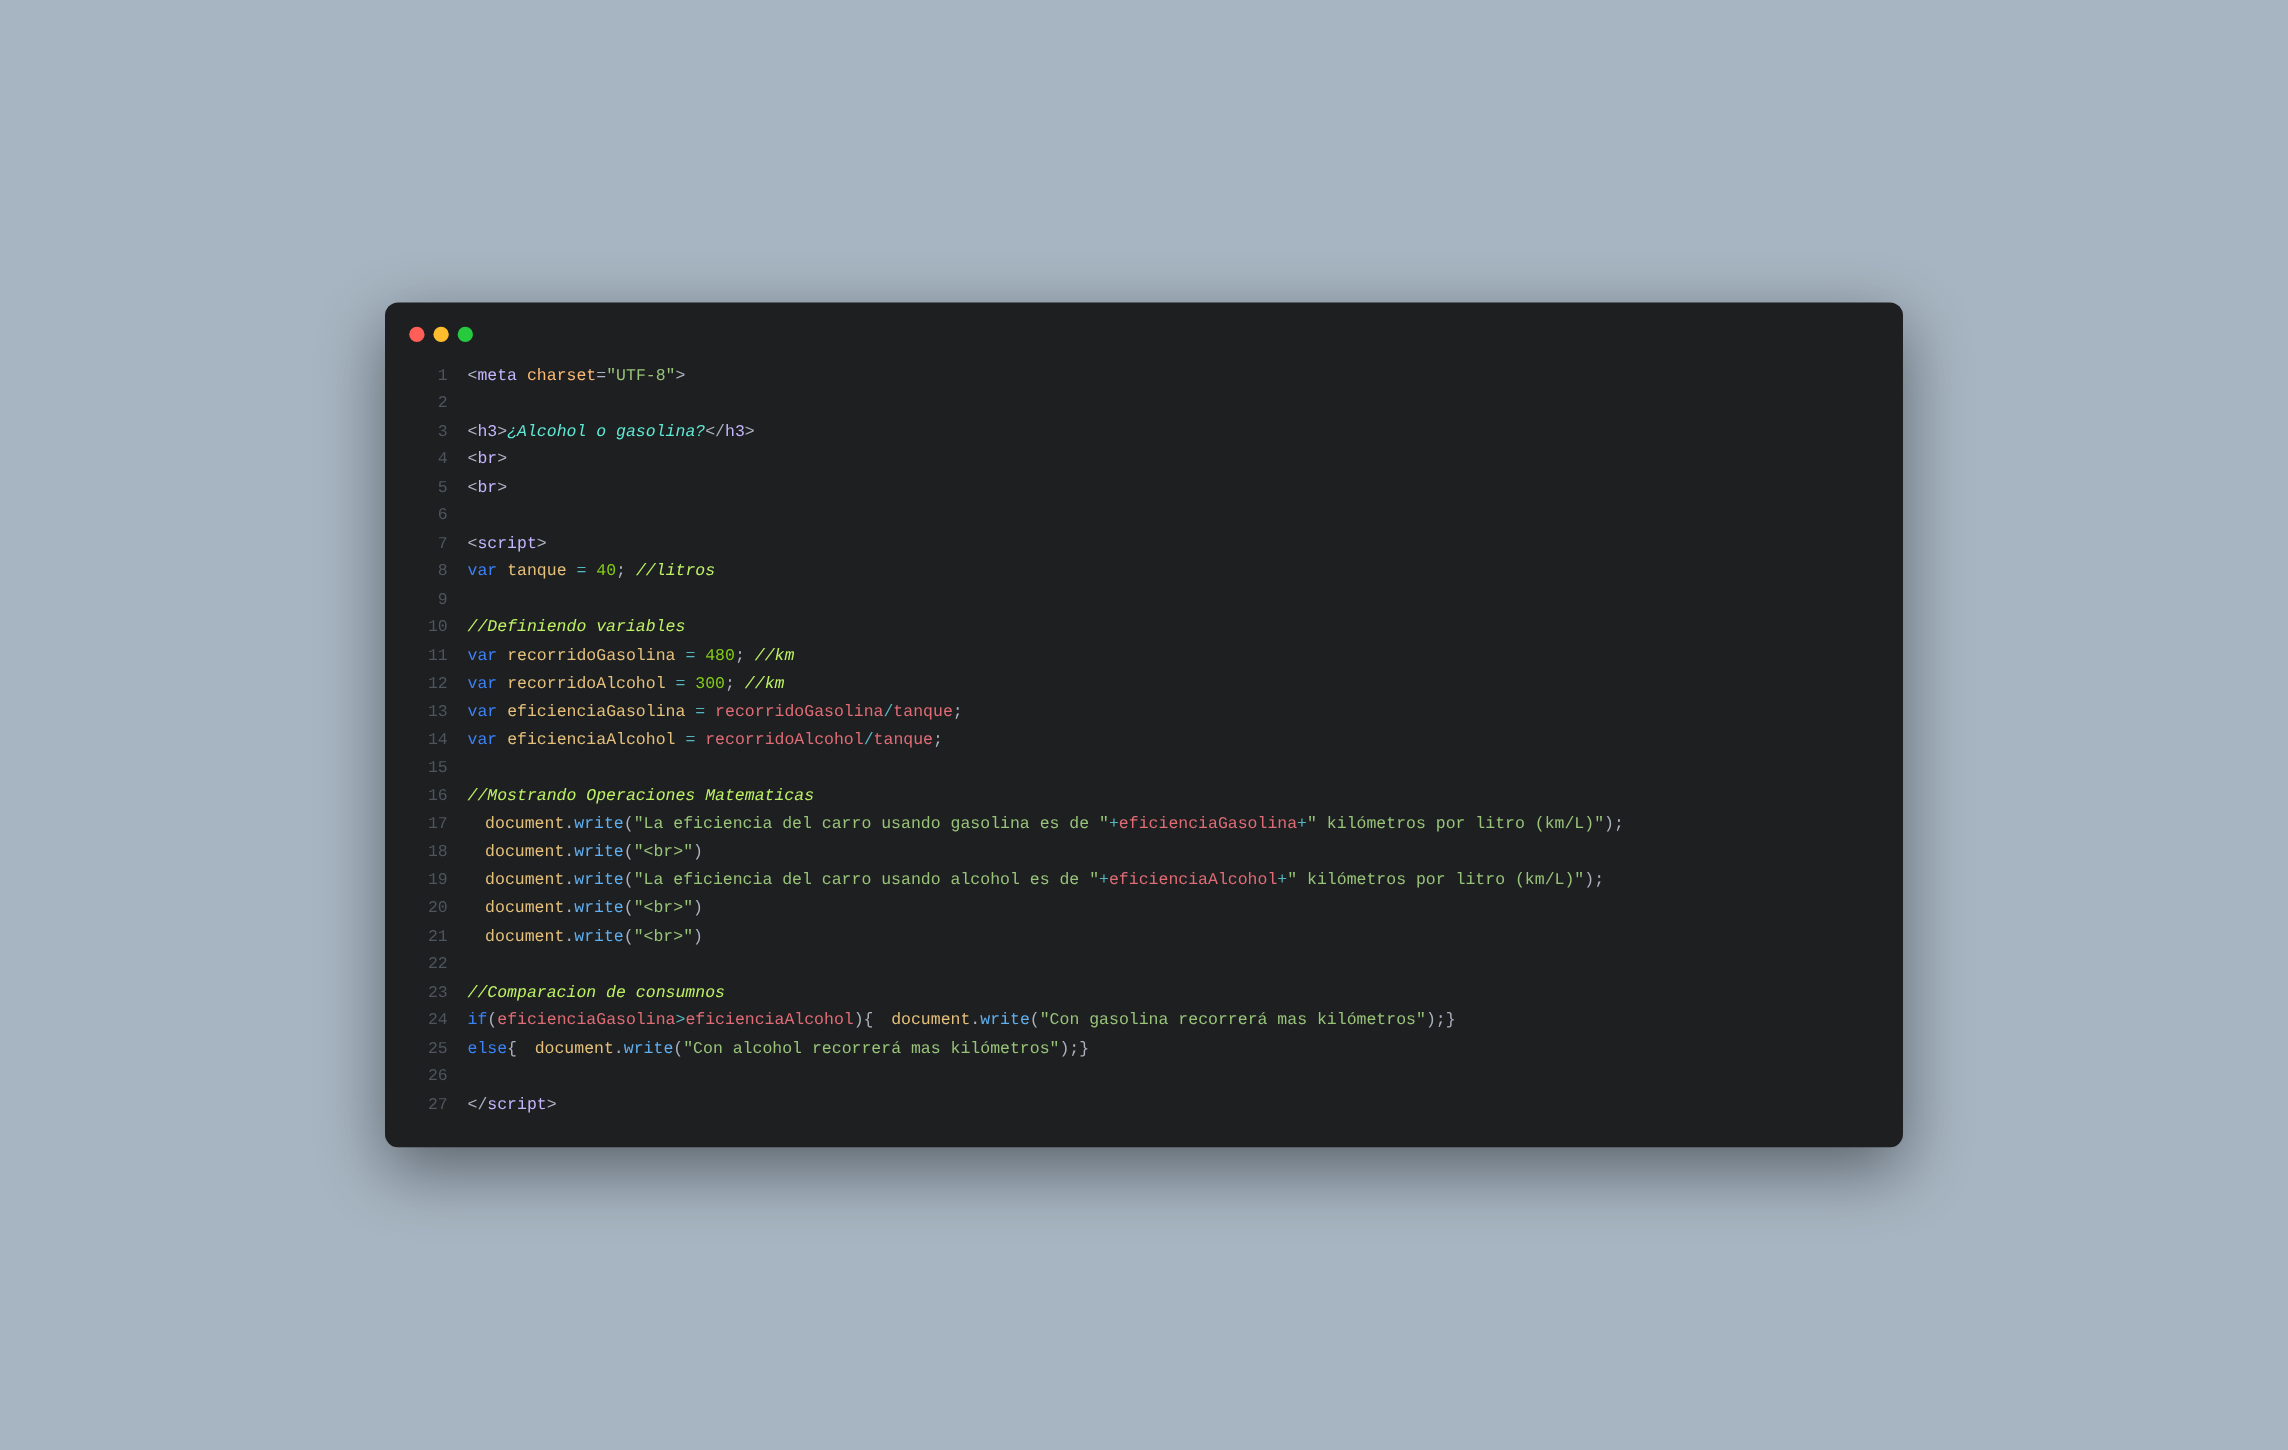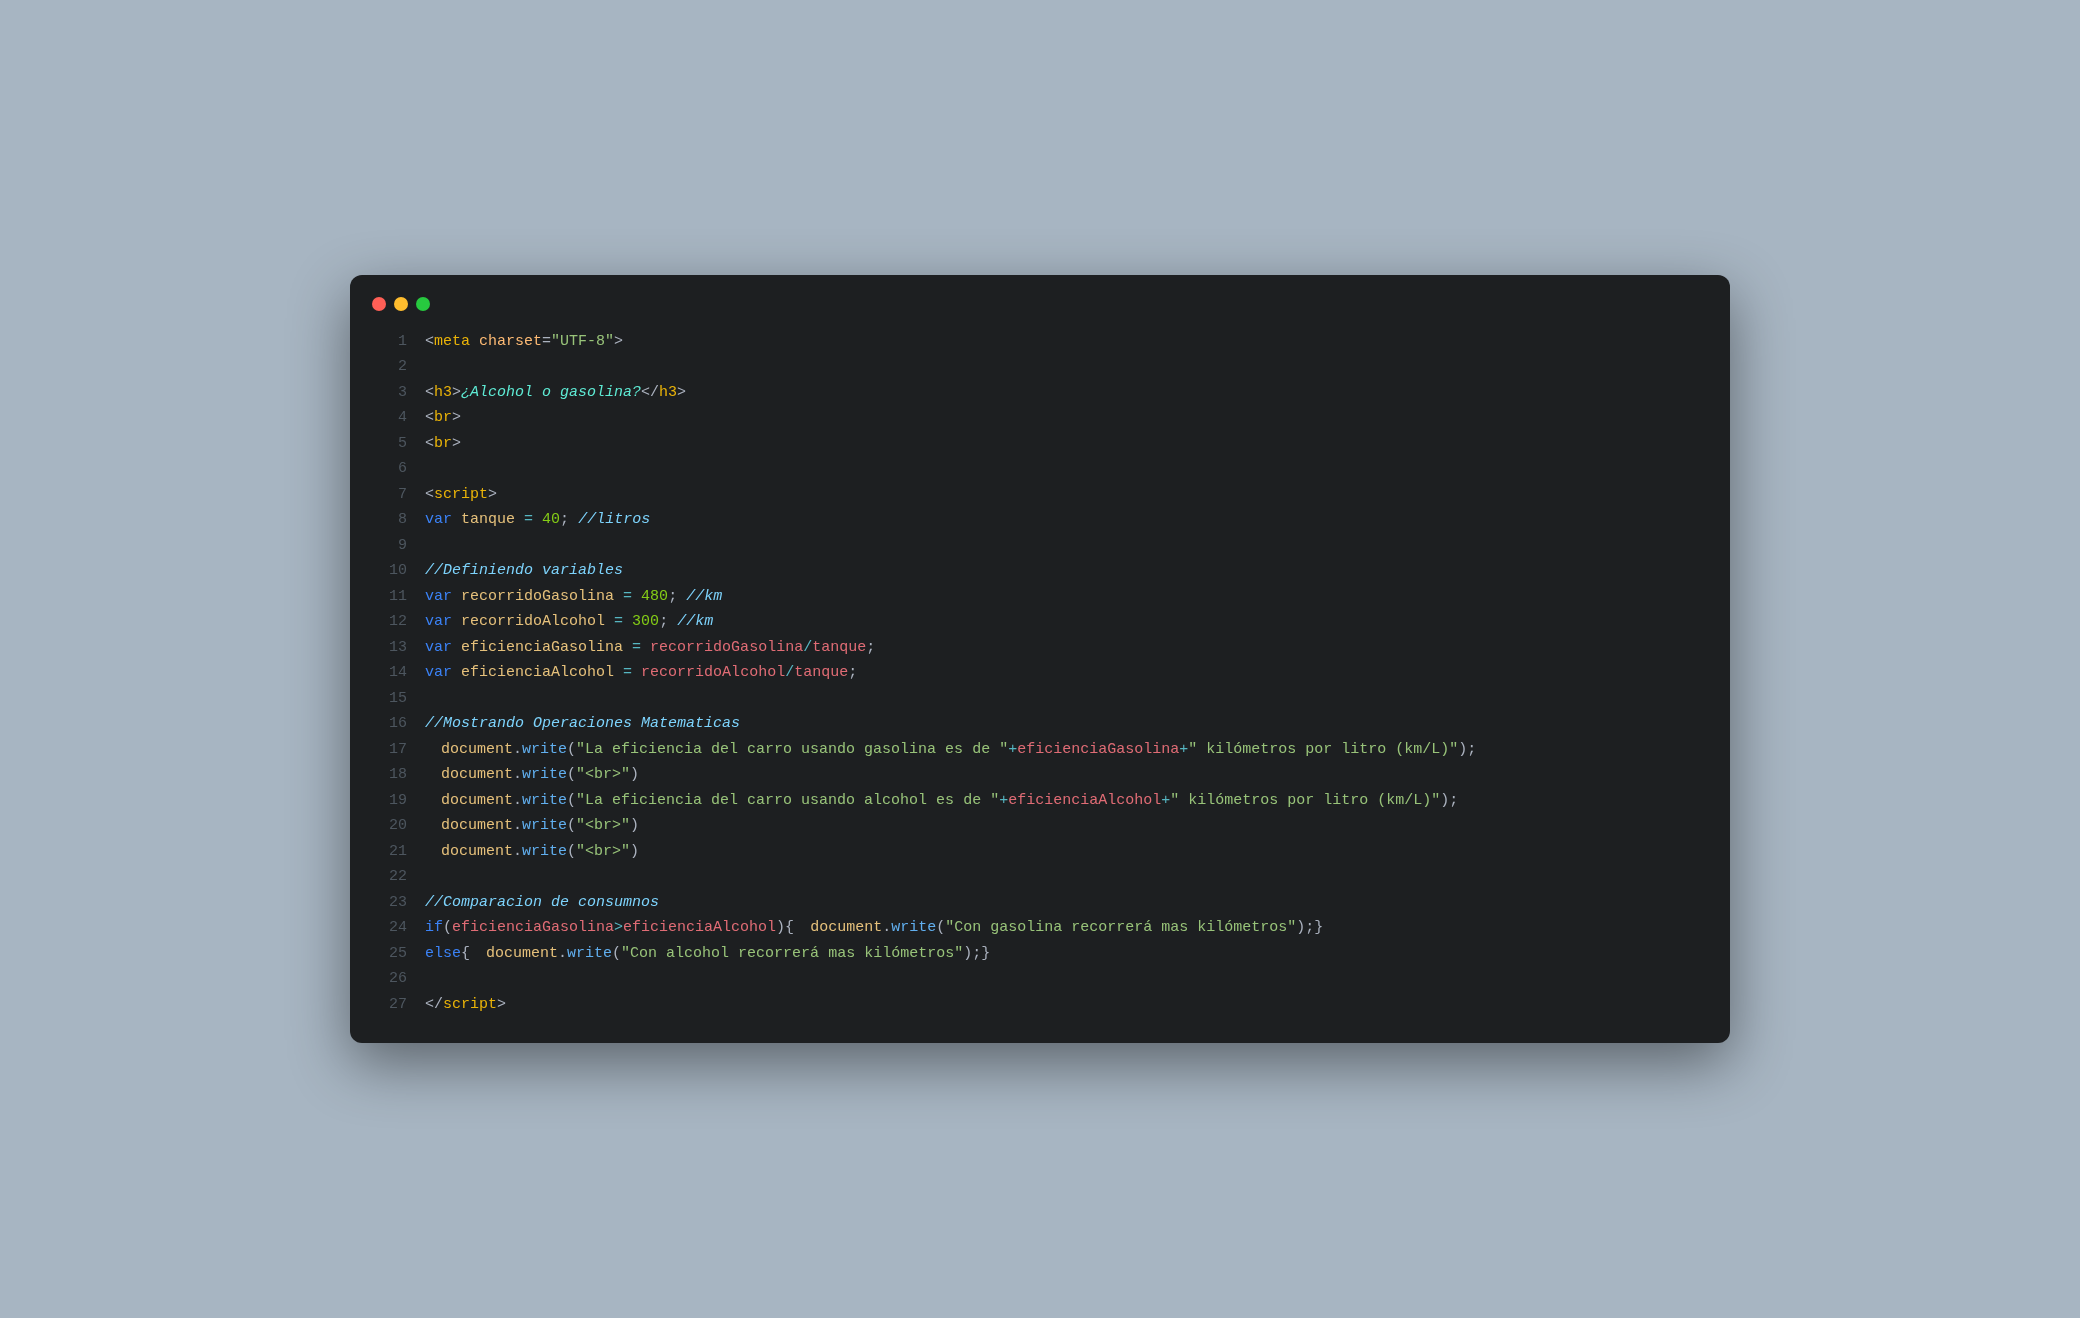--- a/index.html
+++ b/index.html
@@ -49,30 +49,30 @@
     width: 2.2em;
     text-align: right;
     user-select: none;
     flex-shrink: 0;
     margin-right: 18px;
   }
   .content { flex: 1; }
   
   .p  { color: #abb2bf; } 
   .br { color: #abb2bf; } 
-  .tg { color: #eab308; } 
+  .tg { color: #c4b5fd; } 
   .at { color: #fdba74; margin-top: 16px; } 
   .eq { color: #abb2bf; }
   .st { color: #98c379; } 
   .tx { color: #5eead4; font-style: italic; } 
   .kw { color: #3b82f6; } 
   .vr { color: #e5c07b; } 
   .id { color: #e06c75; } 
   .nm { color: #84cc16; } 
-  .cm { color: #7dd3fc; font-style: italic; } 
+  .cm { color: #bef264; font-style: italic; } 
   .ob { color: #e5c07b; margin-left: 16px; } 
   .fn { color: #61afef; } 
   .op { color: #56b6c2; } 
 </style>
 </head>
 <body>
 
 <div class="window">
   <div class="titlebar">
     <div class="dot red"></div>

